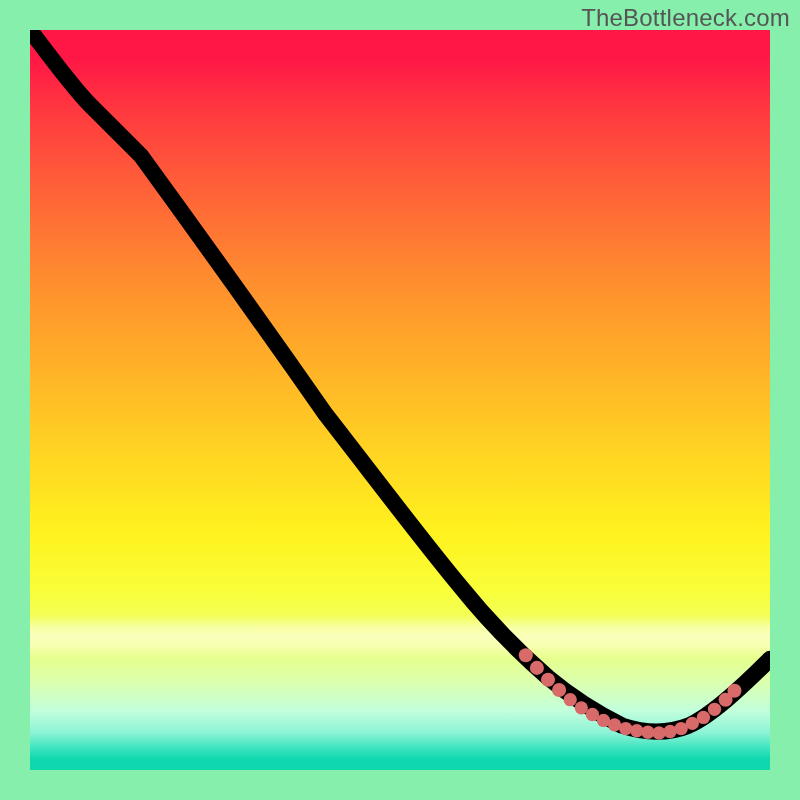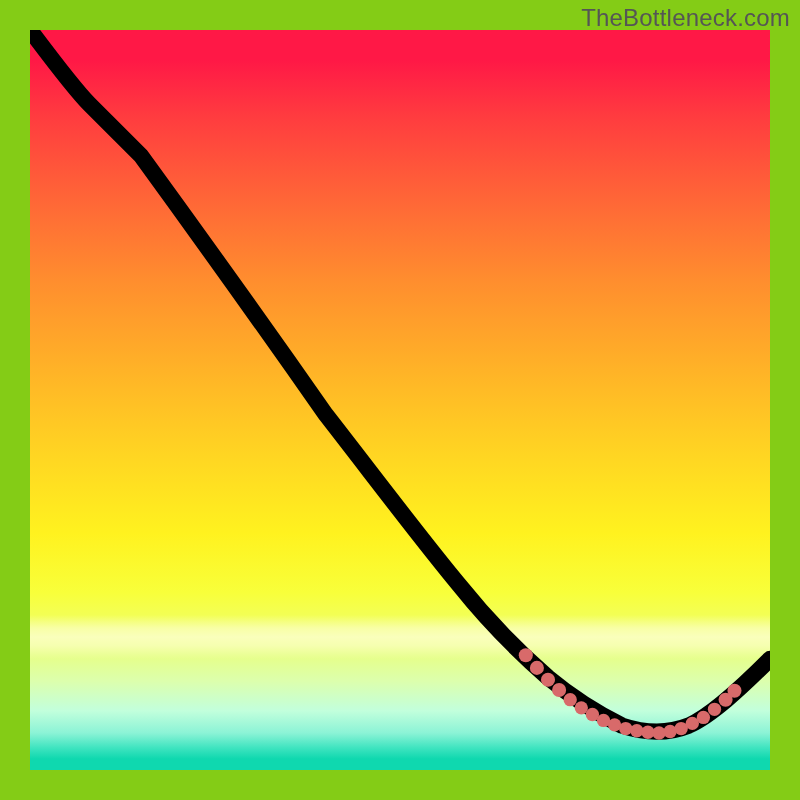--- a/index.html
+++ b/index.html
@@ -8,21 +8,21 @@
     width: 800px;
     height: 800px;
     background: #000;
     overflow: hidden;
     font-family: Arial, Helvetica, sans-serif;
   }
   .frame {
     position: relative;
     width: 800px;
     height: 800px;
-    background: #84cc16;
+    background: #86efac;
   }
   .watermark {
     position: absolute;
     top: 4px;
     right: 10px;
     color: #555;
     font-size: 24px;
     font-weight: 500;
     letter-spacing: 0.2px;
     z-index: 50;

